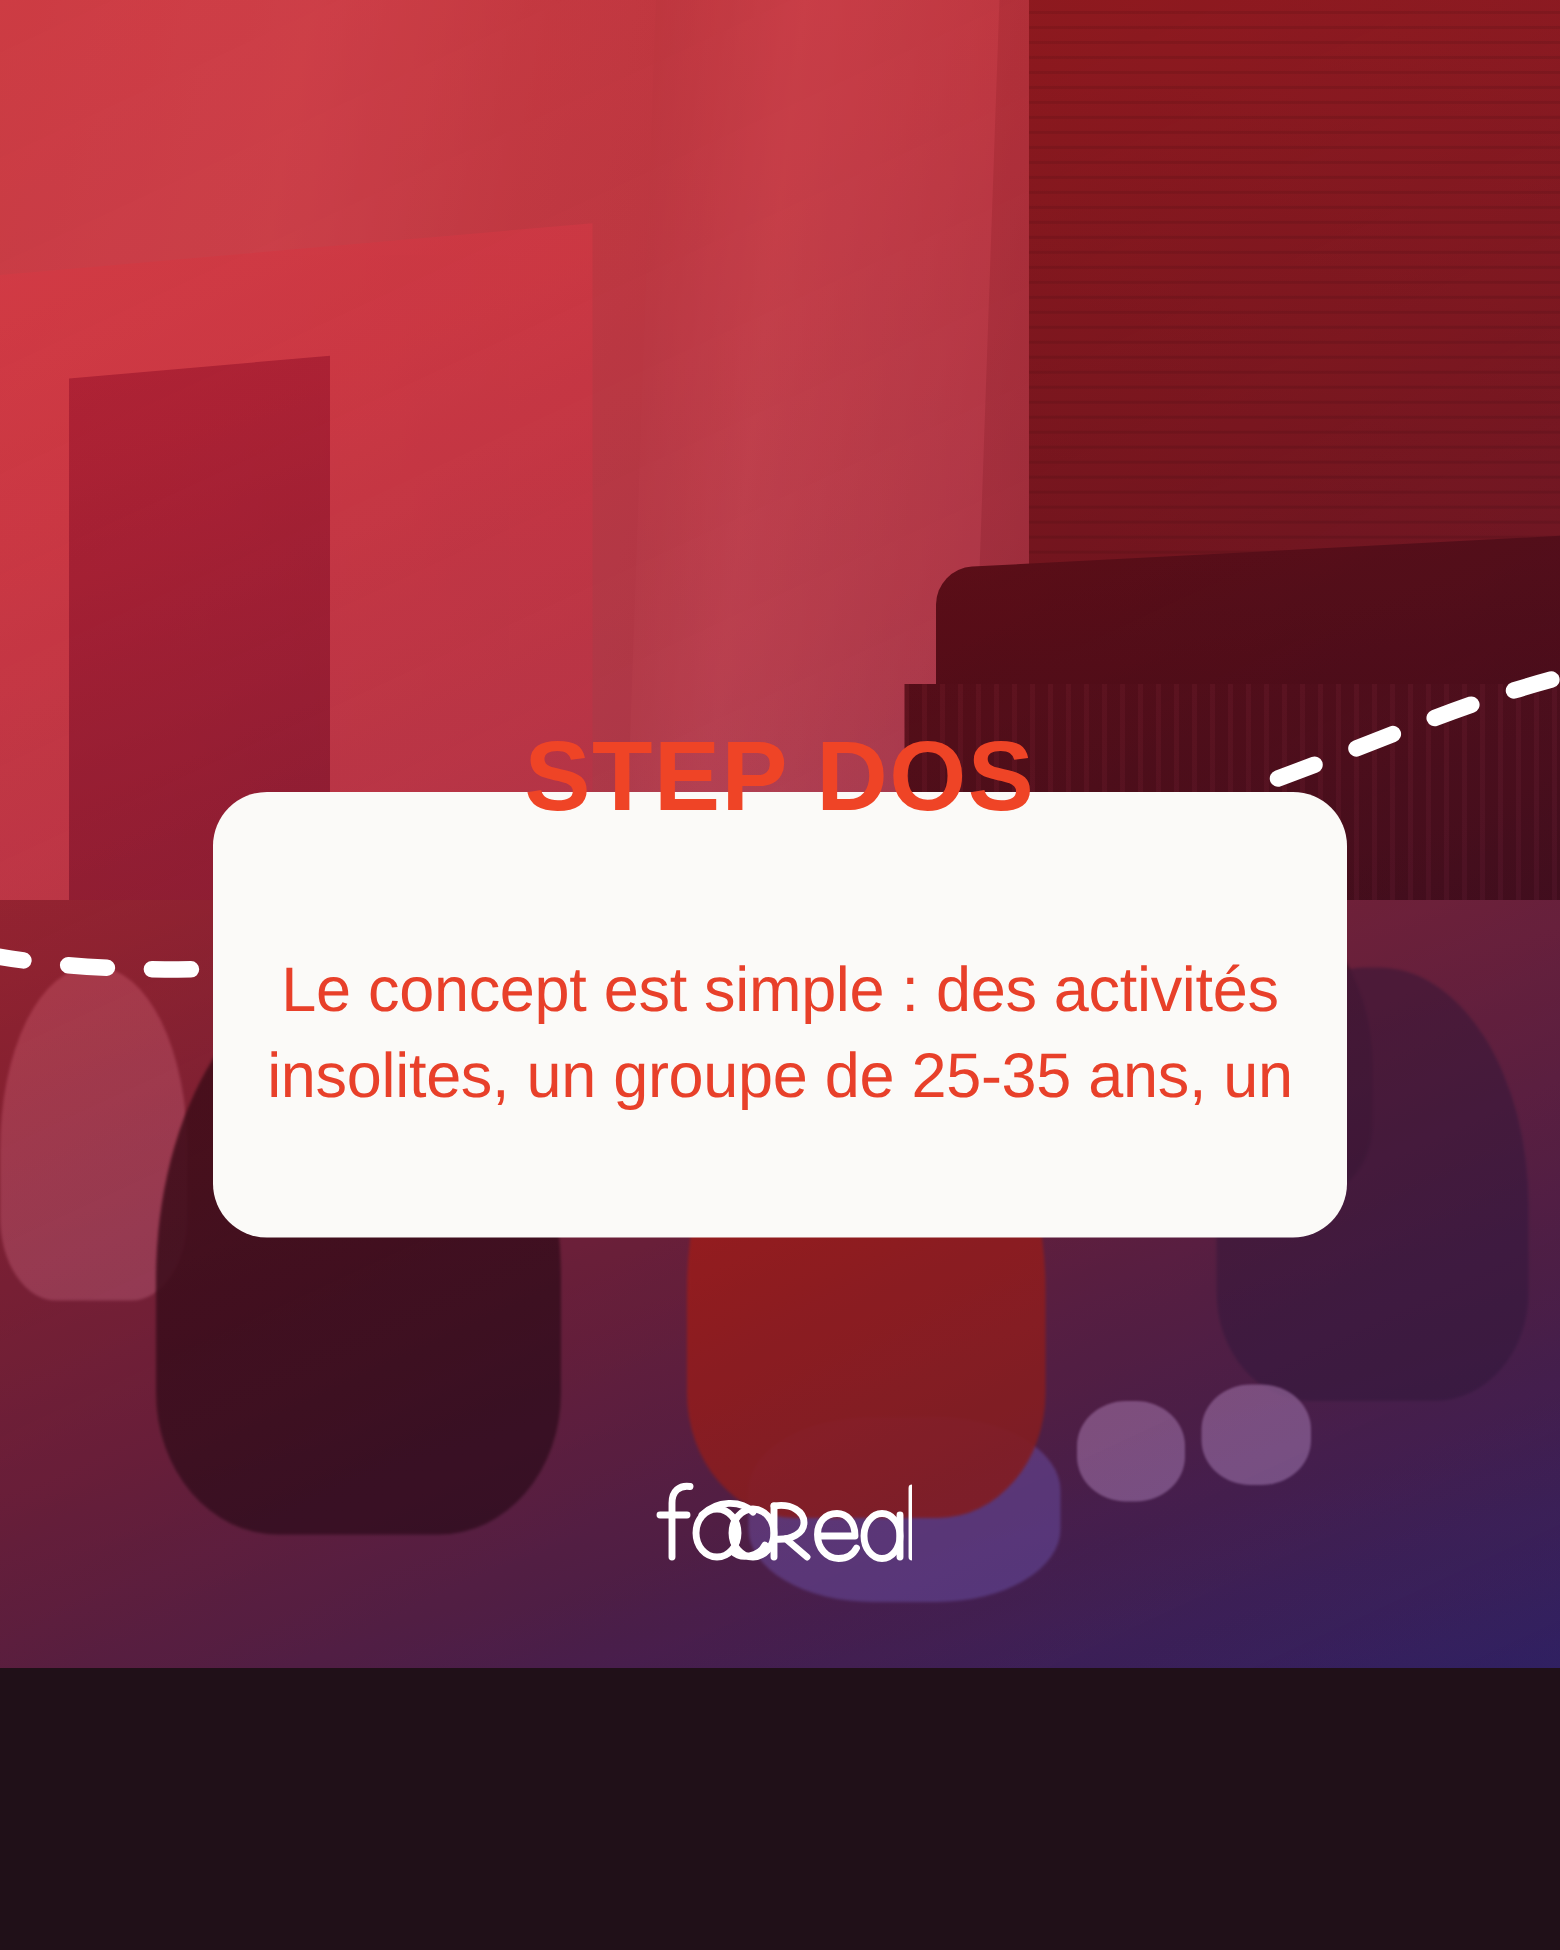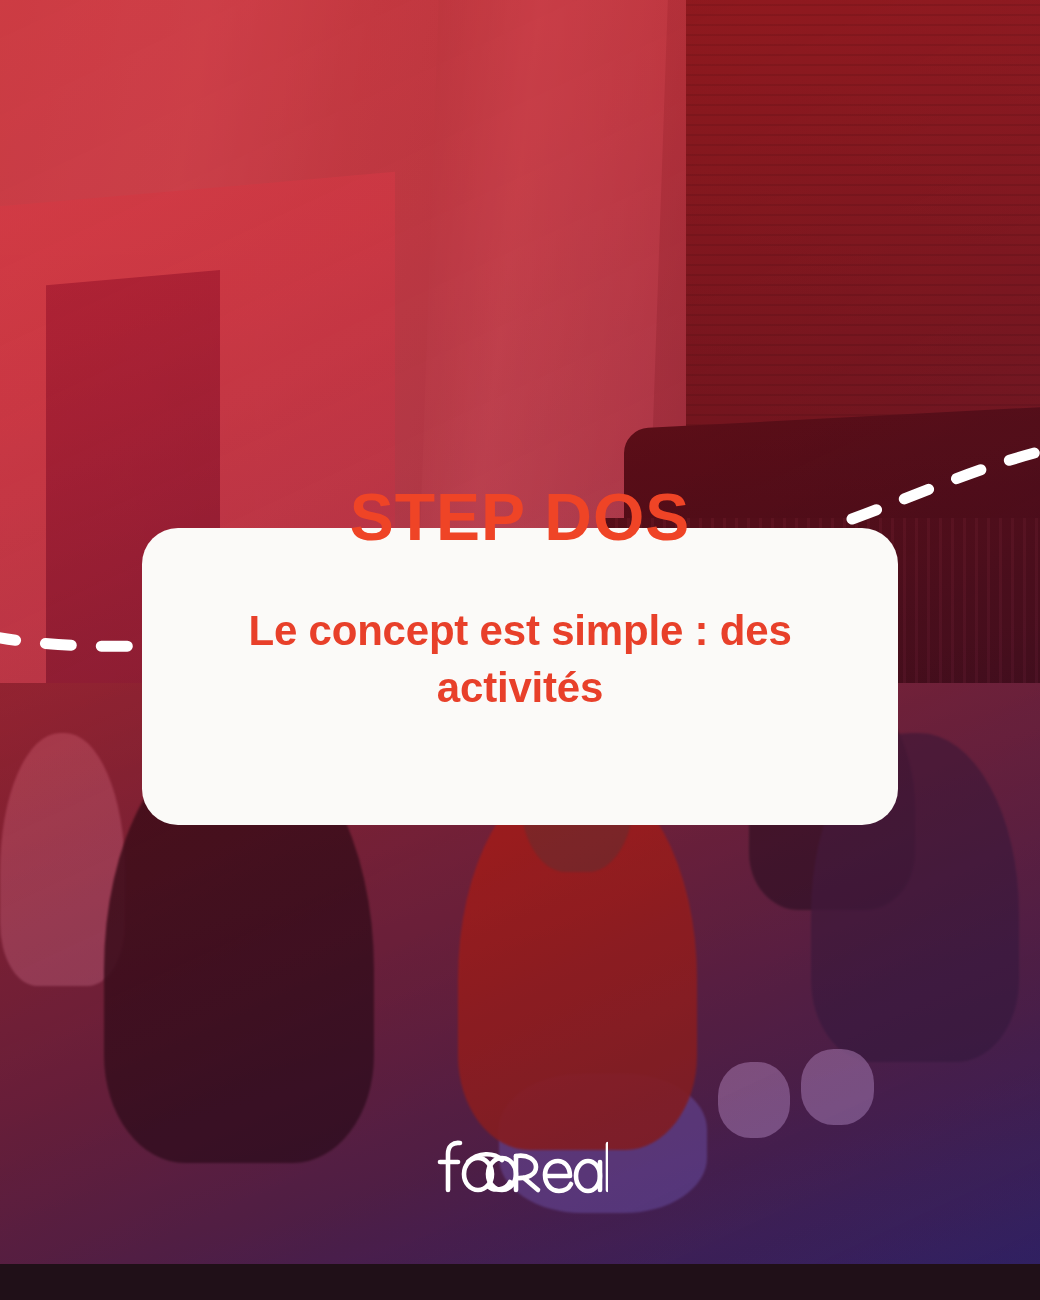--- a/index.html
+++ b/index.html
@@ -9,21 +9,21 @@
     background: #201018;
   }
   body {
     font-family: "Liberation Sans", sans-serif;
   }
 
   
   #poster {
     position: relative;
     width: 1040px;
-    height: 1264px;
+    height: 1112px;
     overflow: hidden;
     background: #ffffff;
   }
 
   
   .photo {
     position: absolute;
     inset: 0;
     overflow: hidden;
   }
@@ -192,21 +192,21 @@
     display: flex;
     align-items: center;
     justify-content: center;
     padding: 0 28px;
   }
   .card-text {
     color: #e8402a;
     font-size: 42px;
     line-height: 57px;
     text-align: center;
-    font-weight: 700;
+    font-weight: 400;
     letter-spacing: -.2px;
     margin-top: 22px;
   }
 
   
   .logo {
     position: absolute;
     left: 0;
     bottom: 66px;
     width: 1040px;
@@ -259,21 +259,21 @@
   <svg class="dash-svg" viewBox="0 0 1040 1300">
     <path class="dash-path" d="M -10 636 C 60 650, 160 648, 250 640"></path>
     <path class="dash-path" d="M 852 519 C 920 494, 980 466, 1050 449"></path>
   </svg>
 
   <div class="headline">STEP DOS</div>
 
   <div class="card">
     <div class="card-text">
       <span>Le concept est simple : des activités</span><br>
-      <br>
+      <span>insolites, un groupe de 25-35 ans, un</span><br>
     </div>
   </div>
 
   <div class="logo">
     <span class="logo-sr">foReal</span>
     <svg width="176" height="64" viewBox="0 0 176 64">
       <g fill="none" stroke="#ffffff" stroke-width="4.6" stroke-linecap="round" stroke-linejoin="round">
 
         <path d="M 16 56 L 16 20 C 16 12, 21 8, 28 9"></path>
         <path d="M 8 28 L 26 28"></path>

